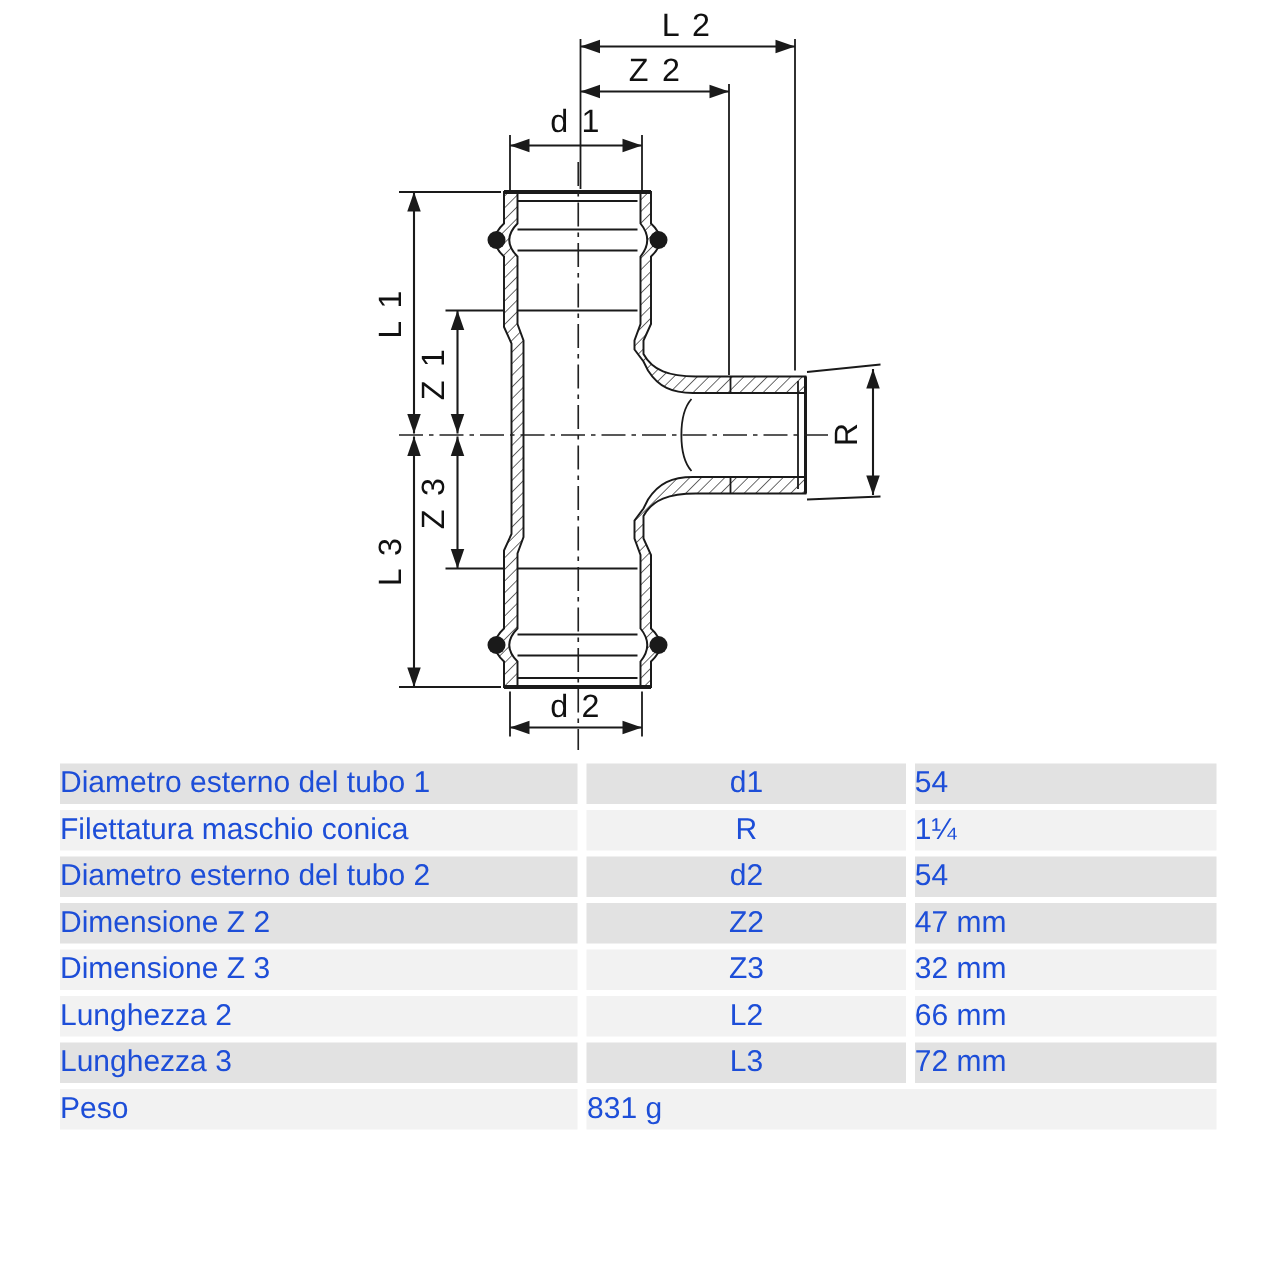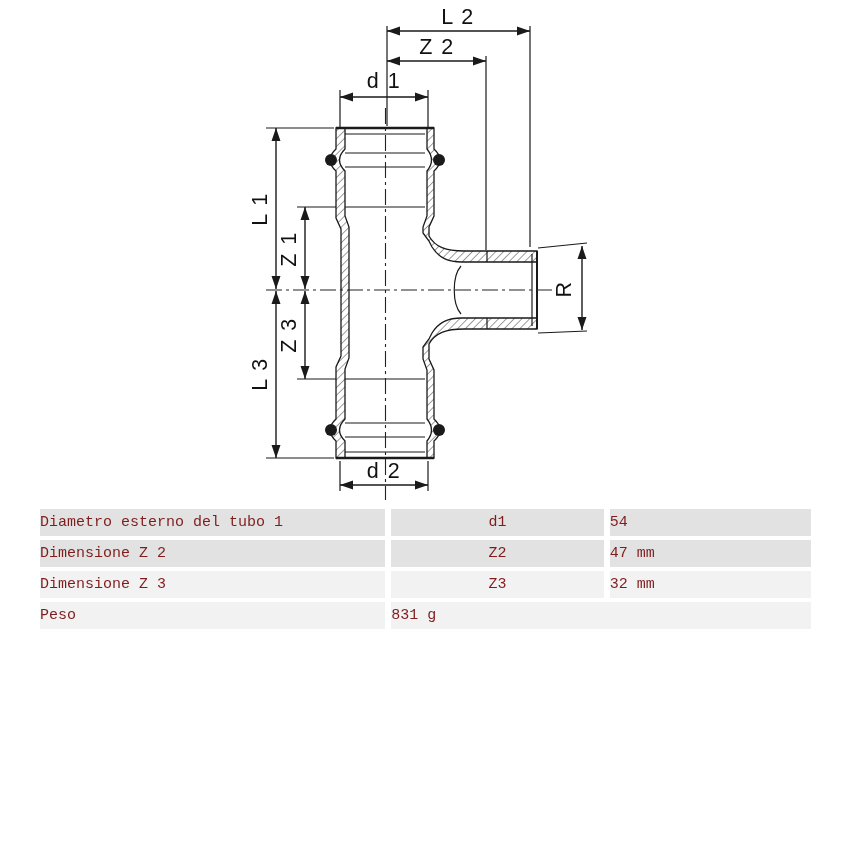--- a/index.html
+++ b/index.html
@@ -29,26 +29,25 @@
   }
   table.spec{
     width:100%;
     border-collapse:separate;
     border-spacing:6px 4px;
     table-layout:fixed;
   }
   table.spec td{
     height:27px;
     padding:0;
-    font-size:15px;
-    color:#7f1d1d;
+    font-size:20px;
+    color:#1d4ed8;
     vertical-align:middle;
     overflow:hidden;
     white-space:nowrap;
-    font-family:Liberation Mono, monospace;
   }
   td.c-label{width:45.5%;text-align:left;padding-left:11px;}
   td.c-code{width:28%;text-align:center;}
   td.c-value{width:26.5%;text-align:left;}
   tr.shade td{background:#e2e2e2;}
   tr.light td{background:#f2f2f2;}
 </style>
 </head>
 <body>
 
@@ -165,31 +164,51 @@
   </svg>
 
   <div class="spec-table-wrap">
     <table class="spec">
       <tbody>
         <tr class="shade">
           <td class="c-label">Diametro esterno del tubo 1</td>
           <td class="c-code">d1</td>
           <td class="c-value">54</td>
         </tr>
+        <tr class="light">
+          <td class="c-label">Filettatura maschio conica</td>
+          <td class="c-code">R</td>
+          <td class="c-value">1¼</td>
+        </tr>
+        <tr class="shade">
+          <td class="c-label">Diametro esterno del tubo 2</td>
+          <td class="c-code">d2</td>
+          <td class="c-value">54</td>
+        </tr>
         <tr class="shade">
           <td class="c-label">Dimensione Z 2</td>
           <td class="c-code">Z2</td>
           <td class="c-value">47 mm</td>
         </tr>
         <tr class="light">
           <td class="c-label">Dimensione Z 3</td>
           <td class="c-code">Z3</td>
           <td class="c-value">32 mm</td>
         </tr>
         <tr class="light">
+          <td class="c-label">Lunghezza 2</td>
+          <td class="c-code">L2</td>
+          <td class="c-value">66 mm</td>
+        </tr>
+        <tr class="shade">
+          <td class="c-label">Lunghezza 3</td>
+          <td class="c-code">L3</td>
+          <td class="c-value">72 mm</td>
+        </tr>
+        <tr class="light">
           <td class="c-label">Peso</td>
           <td class="c-value" colspan="2" style="width:auto;text-align:left;padding-left:0;">831 g</td>
         </tr>
       </tbody>
     </table>
   </div>
 
 </div>
 
 </body></html>

